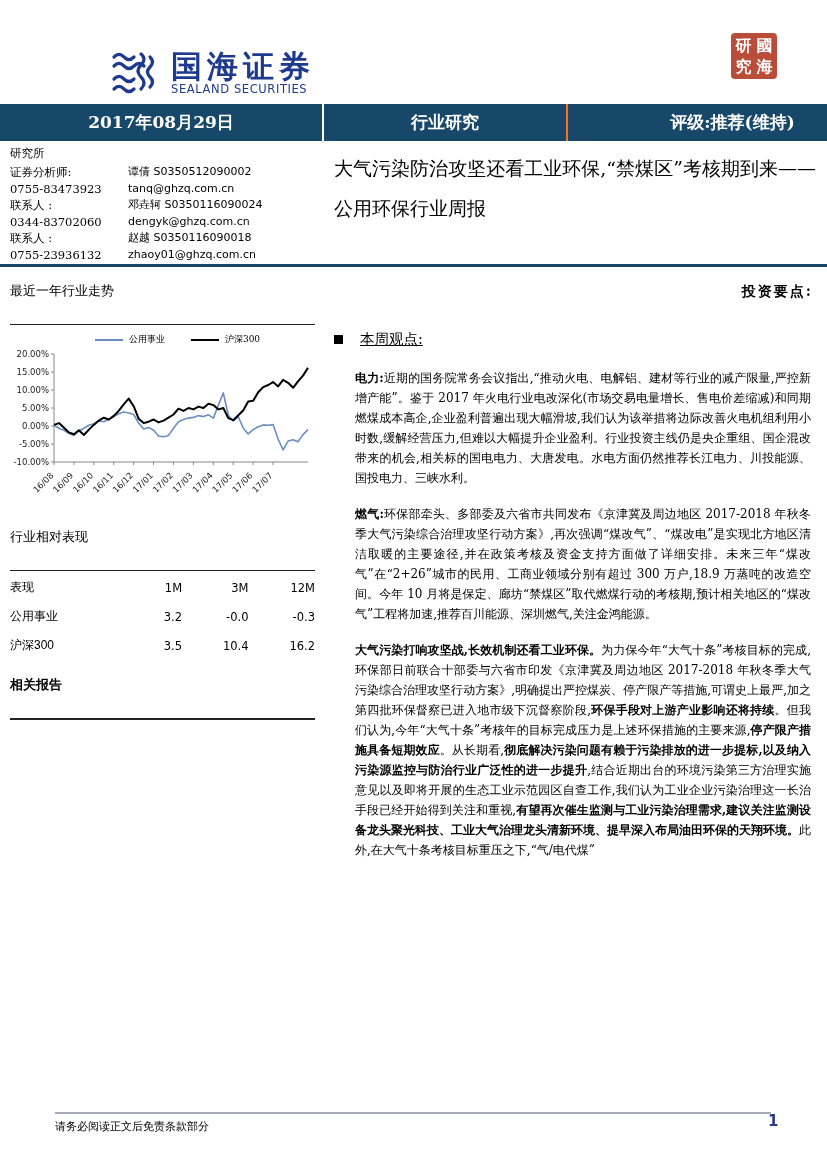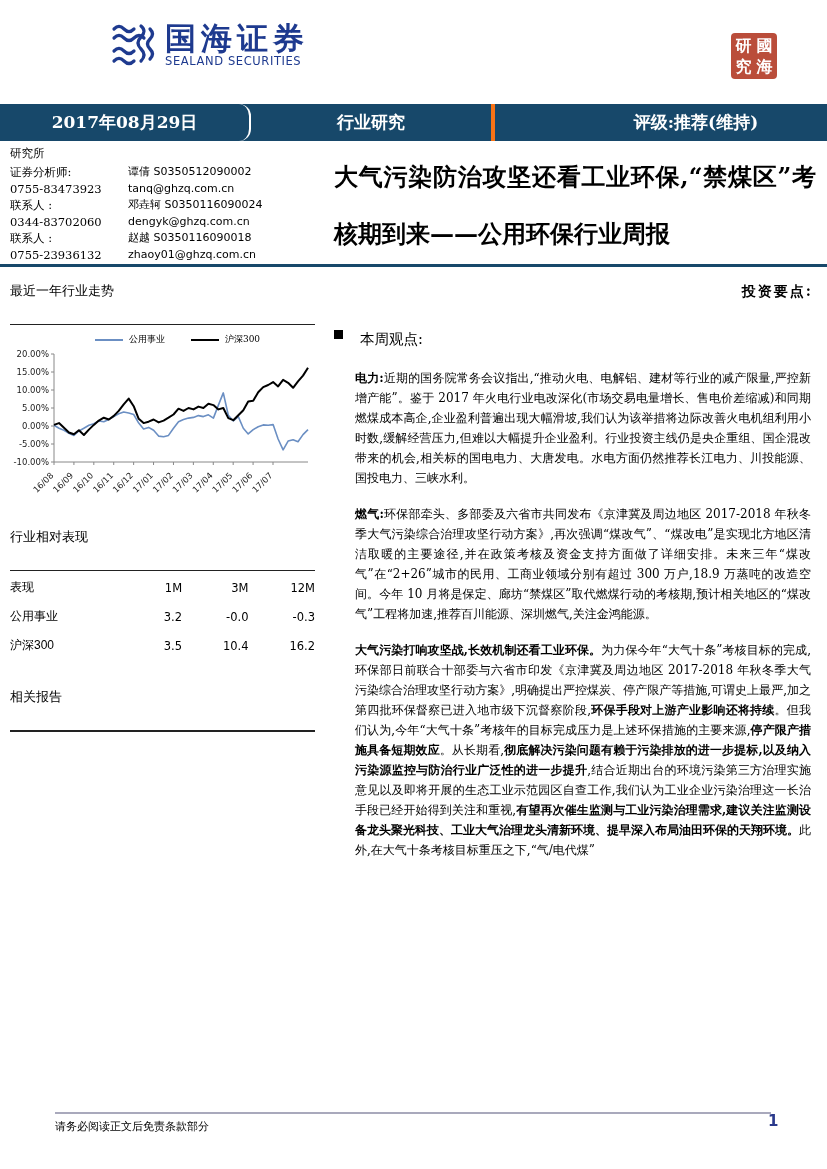--- a/index.html
+++ b/index.html
@@ -3,63 +3,63 @@
 <meta charset="utf-8">
 <style>
   * { margin:0; padding:0; box-sizing:border-box; }
   html,body { background:#888; }
   .page {
     position:relative; width:827px; height:1169px; margin:0 auto;
     background:#ffffff; overflow:hidden;
     font-family:"DejaVu Serif", serif; color:#000;
   }
   
-  .logo { position:absolute; left:110px; top:20px; display:flex; align-items:center; gap:5px; }
+  .logo { position:absolute; left:110px; top:48px; display:flex; align-items:center; gap:11px; }
   .logo-icon { width:50px; height:50px; }
   .logo-text { display:flex; flex-direction:column; }
   .logo-cn { font-size:31px; font-weight:bold; color:#1e3a8f; letter-spacing:5px; line-height:32px; }
   .logo-en { font-size:11.5px; color:#1e3a8f; letter-spacing:0.6px; font-family:"DejaVu Sans",sans-serif; }
   .seal {
     position:absolute; left:731px; top:33px; width:46px; height:46px;
     background:#b5402c; border-radius:4px; opacity:0.93;
     display:grid; grid-template-columns:1fr 1fr; padding:2px;
     color:#fff; font-size:16px; line-height:21px; text-align:center; font-weight:bold;
   }
   .title-bar {
     position:absolute; left:0; top:104px; width:827px; height:37px;
     background:#17486a; display:flex; color:#fff; font-weight:bold; font-size:17px;
   }
   .tb-cell { display:flex; align-items:center; justify-content:center; height:100%; }
-  .tb-date { width:251px; border-right:2px solid #fff;border-radius:12px; }
-  .tb-section { width:244px; border-right:4px solid #f97316; }
+  .tb-date { width:324px; border-right:2px solid #fff; }
+  .tb-section { width:244px; border-right:2px solid #f97316; }
   .tb-rating { flex:1; padding-left:70px; }
   
   .office { position:absolute; left:10px; top:146px; font-size:11.5px; }
   .contacts { position:absolute; left:10px; top:164px; width:300px; font-size:11.5px; }
   .an-row { display:flex; line-height:16.5px;justify-content:flex-end; }
   .an-left { width:118px; }
   .an-right { flex:1; font-family:"DejaVu Sans",sans-serif; font-size:11px; }
   
-  .doc-title { position:absolute; left:334px; top:148px; width:482px; font-size:24px; font-weight:bold; line-height:57px; text-align:justify; }
+  .doc-title { position:absolute; left:334px; top:148px; width:482px; font-size:19px; font-weight:normal; line-height:40px; text-align:justify; }
   .divider { position:absolute; left:0; top:264px; width:827px; height:3px; background:#17486a; }
   
   .left-col { position:absolute; left:10px; top:282px; width:305px; }
   .sec-head { font-size:13px; padding-bottom:24px; border-bottom:1.5px solid #222; }
   .legend { display:flex; justify-content:center; align-items:center; gap:26px; font-size:9px; margin:8px 0 0 30px; }
   .legend-item { display:flex; align-items:center; gap:6px; }
   .legend-swatch { width:28px; height:2px; display:inline-block; }
   .perf-head { margin-top:16px; }
   .perf-table { width:100%; border-collapse:collapse; font-size:12px; margin-top:2px; }
   .perf-table th, .perf-table td { font-weight:normal; padding:6px 0; text-align:right; font-family:"DejaVu Sans",sans-serif; font-size:11.5px; }
   .perf-table th:first-child, .perf-table td:first-child { text-align:left; font-family:Liberation Sans, sans-serif; font-size:12px; }
-  .related-head { margin-top:28px; border-bottom:2px solid #222; }
+  .related-head { margin-top:16px; border-bottom:2px solid #222;font-weight:bold; }
   
   .main-col { position:absolute; left:334px; top:283px; width:479px; }
   .main-head { font-size:14px; font-weight:bold; letter-spacing:2px;text-align:right; }
-  .bullet-row { margin-top:29px; display:flex; gap:17px; font-size:14.5px; }
+  .bullet-row { margin-top:29px; display:flex; align-items:center; gap:17px; font-size:14.5px;text-decoration:underline; }
   .bullet-square { width:9px; height:9px; background:#000; flex:0 0 auto; }
   .paragraphs { margin-top:19px; margin-left:21px; width:456px; text-align:justify; font-size:12px; line-height:20px; }
   .paragraphs p { margin:0 0 16px 0; }
   .paragraphs .b { font-weight:bold; }
   
   .footer-line { position:absolute; left:55px; top:1112px; width:716px; height:2px; background:#a9a9bc; }
   .footer-text { position:absolute; left:55px; top:1119px; font-size:11px; }
   .page-num { position:absolute; left:768px; top:1112px; font-size:15px; font-weight:bold; color:#2b3a8c; font-family:"DejaVu Sans",sans-serif; }
   
   .tick-label { font-size:8.5px; font-family:"DejaVu Sans",sans-serif; fill:#222; }

